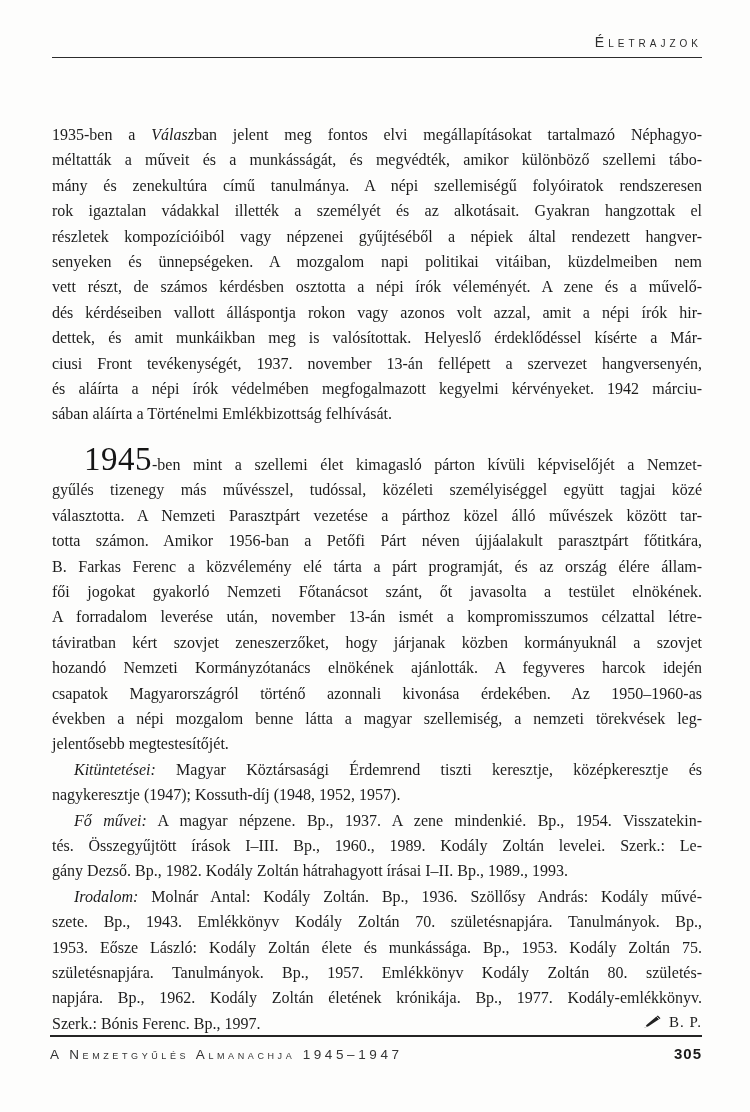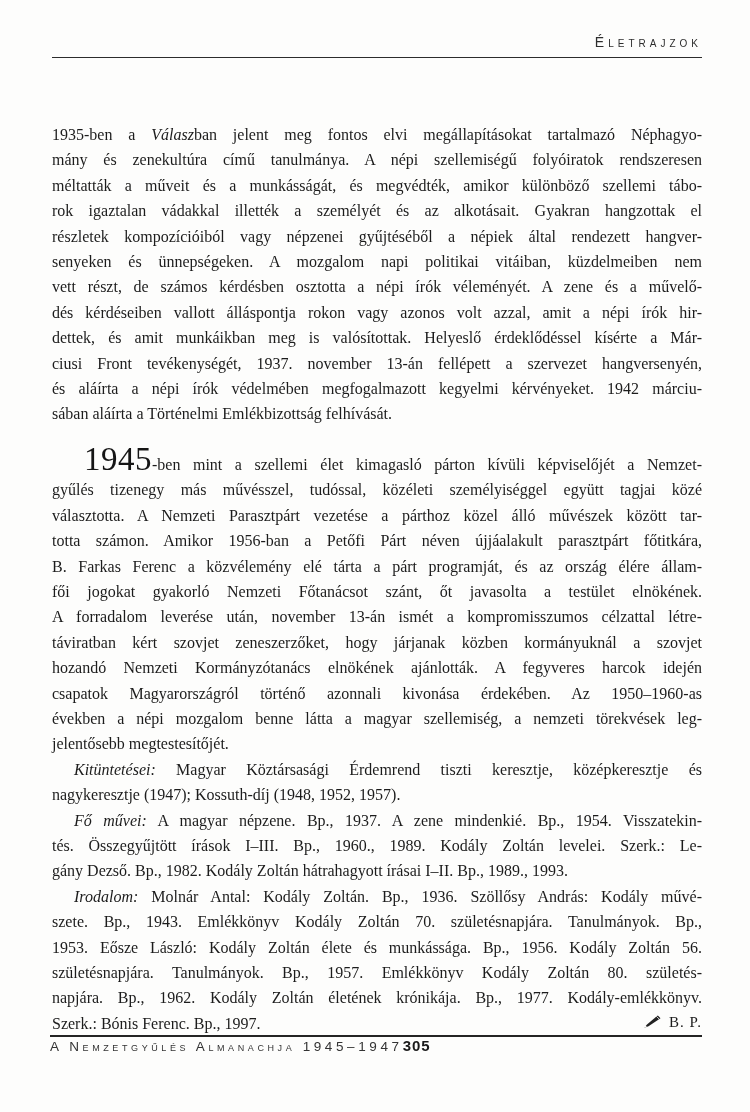--- a/index.html
+++ b/index.html
@@ -89,21 +89,23 @@
     position: absolute;
     left: 50px;
     top: 1035px;
     width: 652px;
   }
   .footer-rule {
     border-top: 2px solid #242424;
     height: 0;
   }
   .footer-row {
+    margin-top: 8px;
     display: flex;
+    justify-content: space-between;
     align-items: baseline;
     font-family: "Liberation Sans", "DejaVu Sans", sans-serif;
   }
   .footer-book-title {
     font-variant-caps: small-caps;
     font-size: 13.5px;
     letter-spacing: 3.6px;
     color: #333333;
   }
   .page-number {
@@ -119,22 +121,22 @@
 <div class="page">
 
   <div class="header">
     <div class="header-title">Életrajzok</div>
     <div class="header-rule"></div>
   </div>
 
   <main class="article">
       <div class="para style-plain">
         <div class="line firstline"><span>1935-ben a </span><i>Válasz</i><span>ban jelent meg fontos elvi megállapításokat tartalmazó Néphagyo-</span></div>
+        <div class="line"><span>méltatták a műveit és a munkásságát, és megvédték, amikor különböző szellemi tábo-</span></div>
         <div class="line"><span>mány és zenekultúra című tanulmánya. A népi szellemiségű folyóiratok rendszeresen</span></div>
-        <div class="line"><span>méltatták a műveit és a munkásságát, és megvédték, amikor különböző szellemi tábo-</span></div>
         <div class="line"><span>rok igaztalan vádakkal illették a személyét és az alkotásait. Gyakran hangzottak el</span></div>
         <div class="line"><span>részletek kompozícióiból vagy népzenei gyűjtéséből a népiek által rendezett hangver-</span></div>
         <div class="line"><span>senyeken és ünnepségeken. A mozgalom napi politikai vitáiban, küzdelmeiben nem</span></div>
         <div class="line"><span>vett részt, de számos kérdésben osztotta a népi írók véleményét. A zene és a művelő-</span></div>
         <div class="line"><span>dés kérdéseiben vallott álláspontja rokon vagy azonos volt azzal, amit a népi írók hir-</span></div>
         <div class="line"><span>dettek, és amit munkáikban meg is valósítottak. Helyeslő érdeklődéssel kísérte a Már-</span></div>
         <div class="line"><span>ciusi Front tevékenységét, 1937. november 13-án fellépett a szervezet hangversenyén,</span></div>
         <div class="line"><span>és aláírta a népi írók védelmében megfogalmazott kegyelmi kérvényeket. 1942 márciu-</span></div>
         <div class="line lastline"><span>sában aláírta a Történelmi Emlékbizottság felhívását.</span></div>
       </div>
@@ -157,21 +159,21 @@
         <div class="line lastline"><span>nagykeresztje (1947); Kossuth-díj (1948, 1952, 1957).</span></div>
       </div>
       <div class="para style-indent">
         <div class="line firstline"><i>Fő művei:</i><span> A magyar népzene. Bp., 1937. A zene mindenkié. Bp., 1954. Visszatekin-</span></div>
         <div class="line"><span>tés. Összegyűjtött írások I–III. Bp., 1960., 1989. Kodály Zoltán levelei. Szerk.: Le-</span></div>
         <div class="line lastline"><span>gány Dezső. Bp., 1982. Kodály Zoltán hátrahagyott írásai I–II. Bp., 1989., 1993.</span></div>
       </div>
       <div class="para style-indent">
         <div class="line firstline"><i>Irodalom:</i><span> Molnár Antal: Kodály Zoltán. Bp., 1936. Szöllősy András: Kodály művé-</span></div>
         <div class="line"><span>szete. Bp., 1943. Emlékkönyv Kodály Zoltán 70. születésnapjára. Tanulmányok. Bp.,</span></div>
-        <div class="line"><span>1953. Eősze László: Kodály Zoltán élete és munkássága. Bp., 1956. Kodály Zoltán 56.</span></div>
+        <div class="line"><span>1953. Eősze László: Kodály Zoltán élete és munkássága. Bp., 1953. Kodály Zoltán 75.</span></div>
         <div class="line"><span>születésnapjára. Tanulmányok. Bp., 1957. Emlékkönyv Kodály Zoltán 80. születés-</span></div>
         <div class="line"><span>napjára. Bp., 1962. Kodály Zoltán életének krónikája. Bp., 1977. Kodály-emlékkönyv.</span></div>
         <div class="line lastline"><span>Szerk.: Bónis Ferenc. Bp., 1997.</span><div class="signature" id="signature">
     <span class="pen-icon">
       <svg width="20" height="14" viewBox="0 0 20 14" aria-hidden="true">
         <path d="M1 13 L5.5 11.2 L17.5 3.2 L14.8 0.4 L4 9.4 Z" fill="#222222"></path>
         <path d="M1 13 L4.1 12.1 L2.2 10.4 Z" fill="#fdfdfc"></path>
         <path d="M13.5 1.5 L16.5 4.4" stroke="#fdfdfc" stroke-width="0.8" fill="none"></path>
       </svg>
     </span>

